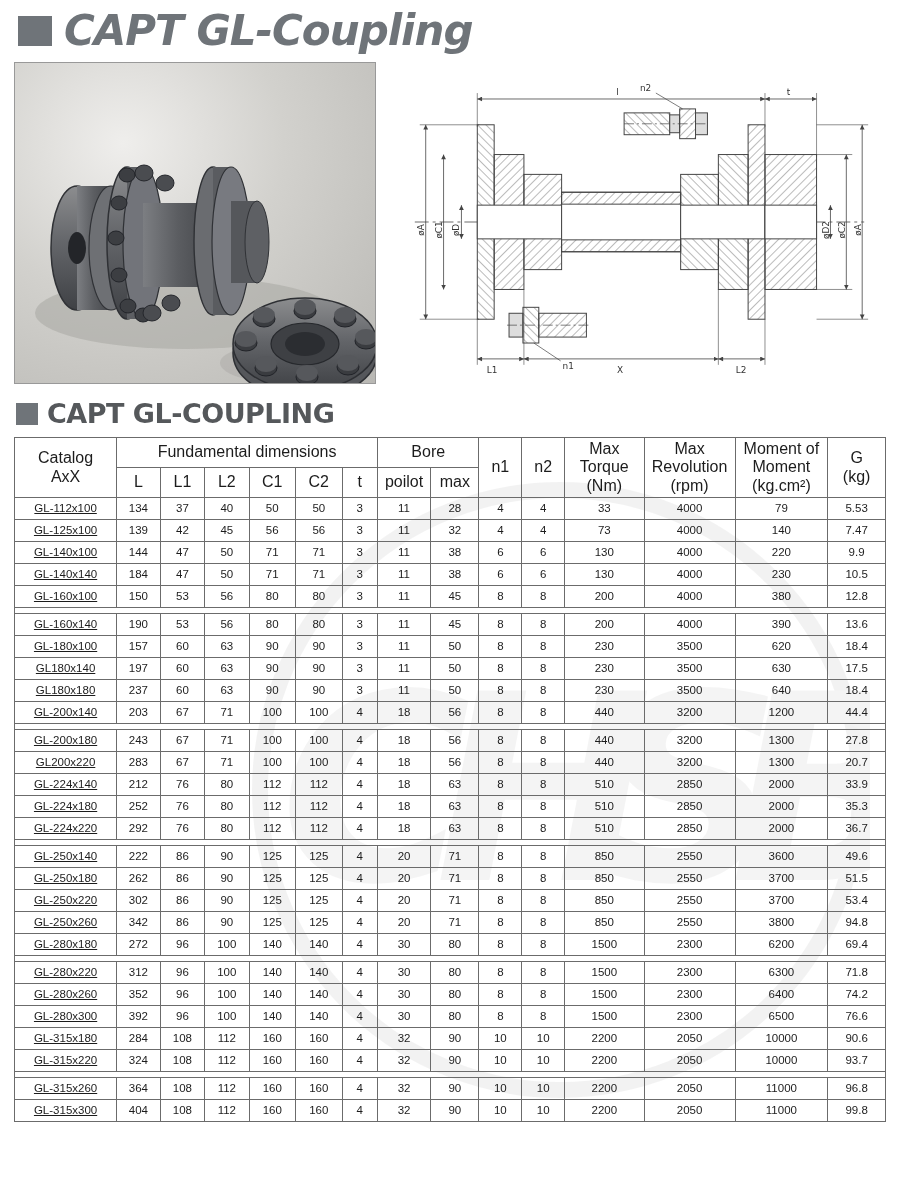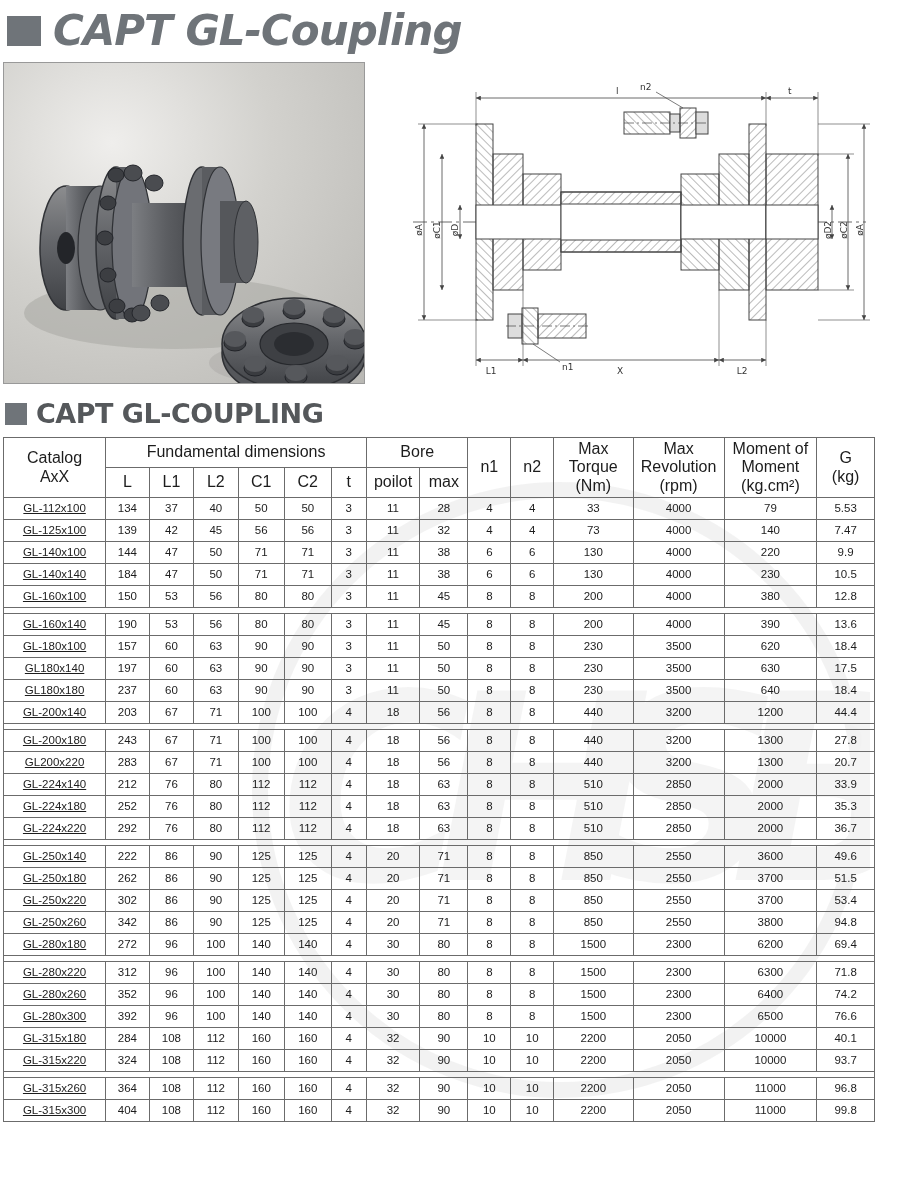--- a/index.html
+++ b/index.html
@@ -25,21 +25,21 @@
     height: 740px;
     pointer-events: none;
     z-index: 0;
     opacity: 0.22;
   }
   .watermark svg { width: 100%; height: 100%; }
 
   .page {
     position: relative;
     z-index: 2;
-    padding: 0 3px;
+    padding: 0 14px;
     box-sizing: border-box;
   }
 
   
   .title-bar {
     display: flex;
     align-items: center;
     padding: 10px 0 6px 0;
   }
   .title-bar .bar {
@@ -816,21 +816,21 @@
           <td>160</td>
           <td>160</td>
           <td>4</td>
           <td>32</td>
           <td>90</td>
           <td>10</td>
           <td>10</td>
           <td>2200</td>
           <td>2050</td>
           <td>10000</td>
-          <td>40.1</td>
+          <td>90.6</td>
         </tr>
         <tr>
           <td class="cat">GL-315x220</td>
           <td>324</td>
           <td>108</td>
           <td>112</td>
           <td>160</td>
           <td>160</td>
           <td>4</td>
           <td>32</td>

